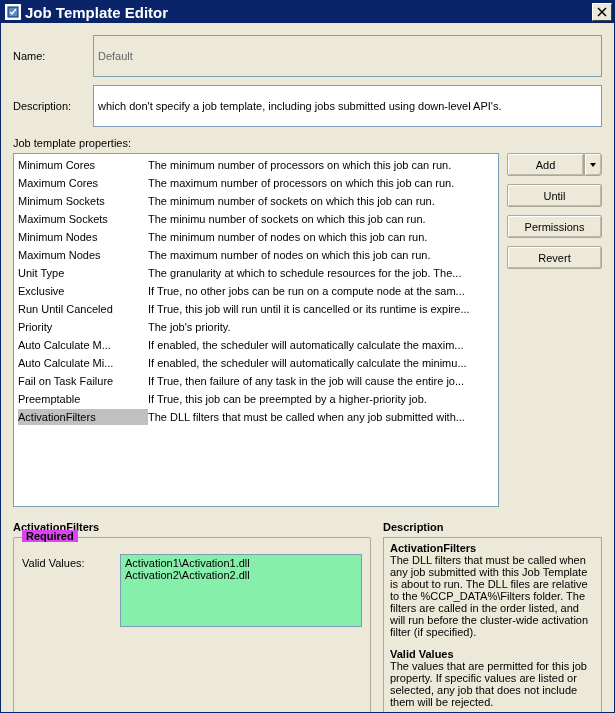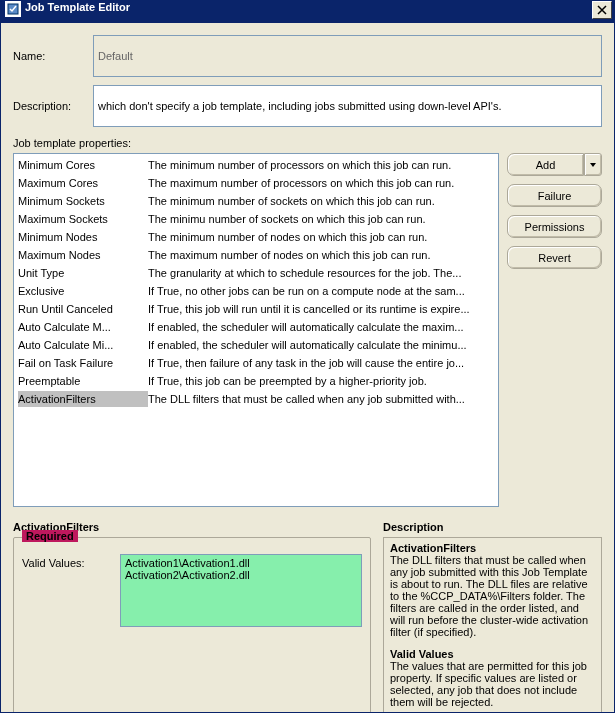--- a/index.html
+++ b/index.html
@@ -13,23 +13,24 @@
     height: 713px;
     overflow: hidden;
     border: 1px solid #0a246a;
   }
   .titlebar {
     background: linear-gradient(to bottom, #0a246a 0%, #a6caf0 3%, #0a246a 6%, #0a246a 100%);
     background: #0a246a;
     color: #fff;
     height: 22px;
     display: flex;
+    align-items: center;
     padding: 0 2px 0 4px;
     font-weight: bold;
-    font-size: 11px;
+    font-size: 15px;
   }
   .titlebar-icon {
     width: 16px; height: 16px;
     background: #fff;
     margin-right: 4px;
     display: inline-flex;
     align-items: center;
     justify-content: center;
   }
   .titlebar-title { flex: 1; }
@@ -83,21 +84,21 @@
     cursor: default;
   }
   .props-row .pname { width: 130px; flex-shrink: 0; white-space: nowrap; overflow: hidden; text-overflow: ellipsis; }
   .props-row .pdesc { flex:1; white-space: nowrap; overflow: hidden; text-overflow: ellipsis; }
   .props-row.selected .pname { background: #c0c0c0; }
   .side-buttons { width: 95px; display: flex; flex-direction: column; gap: 8px; }
   .btn {
     height: 23px;
     background: #ece9d8;
     border: 1px solid #aca899;
-    border-radius: 7px;
+    border-radius: 2px;
     font: inherit;
     cursor: pointer;
     padding: 0 8px;
     text-align: center;
     box-shadow: inset 1px 1px 0 #fff, inset -1px -1px 0 #c0bba8;
   }
   .btn-split {
     display: flex;
     height: 23px;
   }
@@ -126,21 +127,21 @@
     border: 1px solid #aca899;
     border-radius: 2px;
     padding: 10px 8px 8px 8px;
     position: relative;
     height: 204px;
   }
   .groupbox-legend {
     position: absolute;
     top: -8px;
     left: 8px;
-    background: #be185d;
+    background: #d946ef;
     padding: 0 4px;
     font-weight: bold;
   }
   .valid-row { display:flex; gap:8px; align-items:flex-start; margin-top:6px;}
   .valid-label { width: 90px; padding-top:3px;}
   .multiline {
     flex:1;
     height: 73px;
     border: 1px solid #7f9db9;
     background: #86efac;
@@ -229,20 +230,24 @@
         </div>
         <div class="props-row">
           <span class="pname">Exclusive</span>
           <span class="pdesc">If True, no other jobs can be run on a compute node at the sam...</span>
         </div>
         <div class="props-row">
           <span class="pname">Run Until Canceled</span>
           <span class="pdesc">If True, this job will run until it is cancelled or its runtime is expire...</span>
         </div>
         <div class="props-row">
+          <span class="pname">Priority</span>
+          <span class="pdesc">The job's priority.</span>
+        </div>
+        <div class="props-row">
           <span class="pname">Auto Calculate M...</span>
           <span class="pdesc">If enabled, the scheduler will automatically calculate the maxim...</span>
         </div>
         <div class="props-row">
           <span class="pname">Auto Calculate Mi...</span>
           <span class="pdesc">If enabled, the scheduler will automatically calculate the minimu...</span>
         </div>
         <div class="props-row">
           <span class="pname">Fail on Task Failure</span>
           <span class="pdesc">If True, then failure of any task in the job will cause the entire jo...</span>
@@ -256,21 +261,21 @@
           <span class="pdesc">The DLL filters that must be called when any job submitted with...</span>
         </div>
       </div>
     <div class="side-buttons">
       <div class="btn-split">
         <button class="btn">Add</button>
         <div class="drop">
             <span class="drop-arrow"></span>
           </div>
       </div>
-      <button class="btn">Failure</button>
+      <button class="btn">Until</button>
       <button class="btn">Permissions</button>
       <button class="btn">Revert</button>
     </div>
   </div>
 
   <div class="bottom-panels">
     <div class="panel-left">
       <div class="panel-title">ActivationFilters</div>
       <div class="groupbox">
         <div class="groupbox-legend">Required</div>

